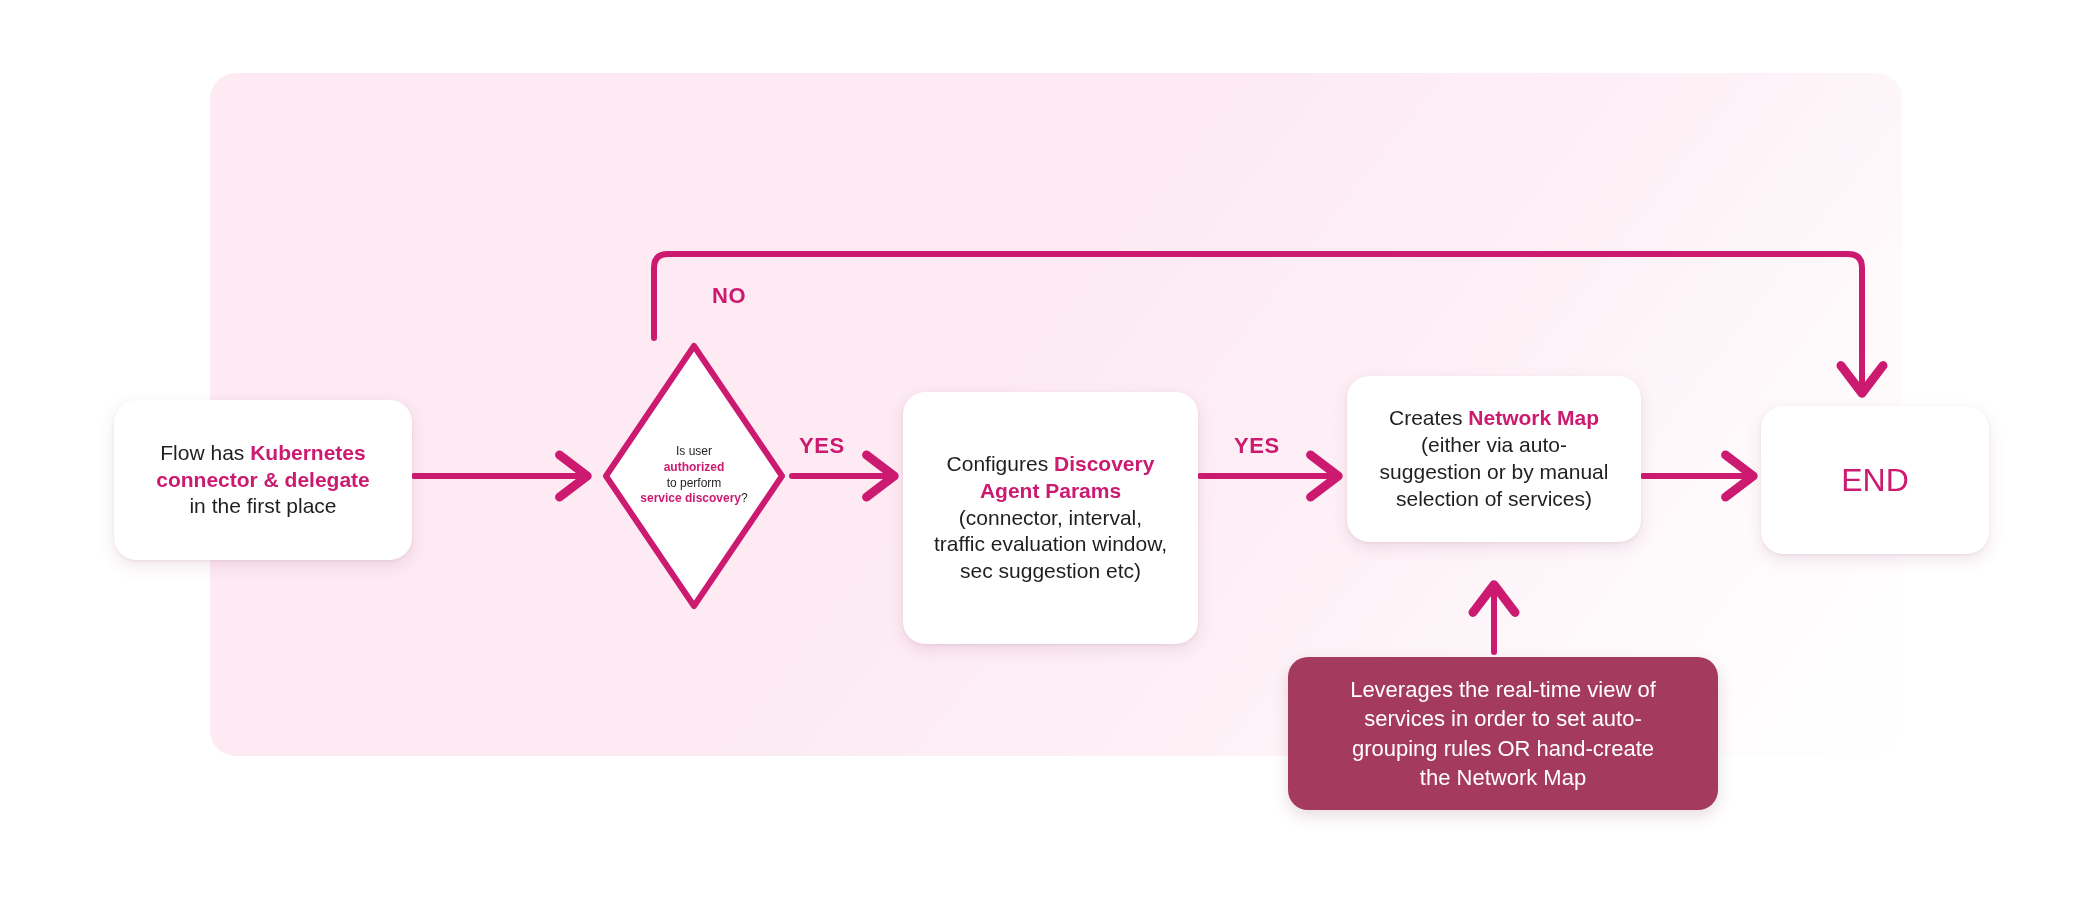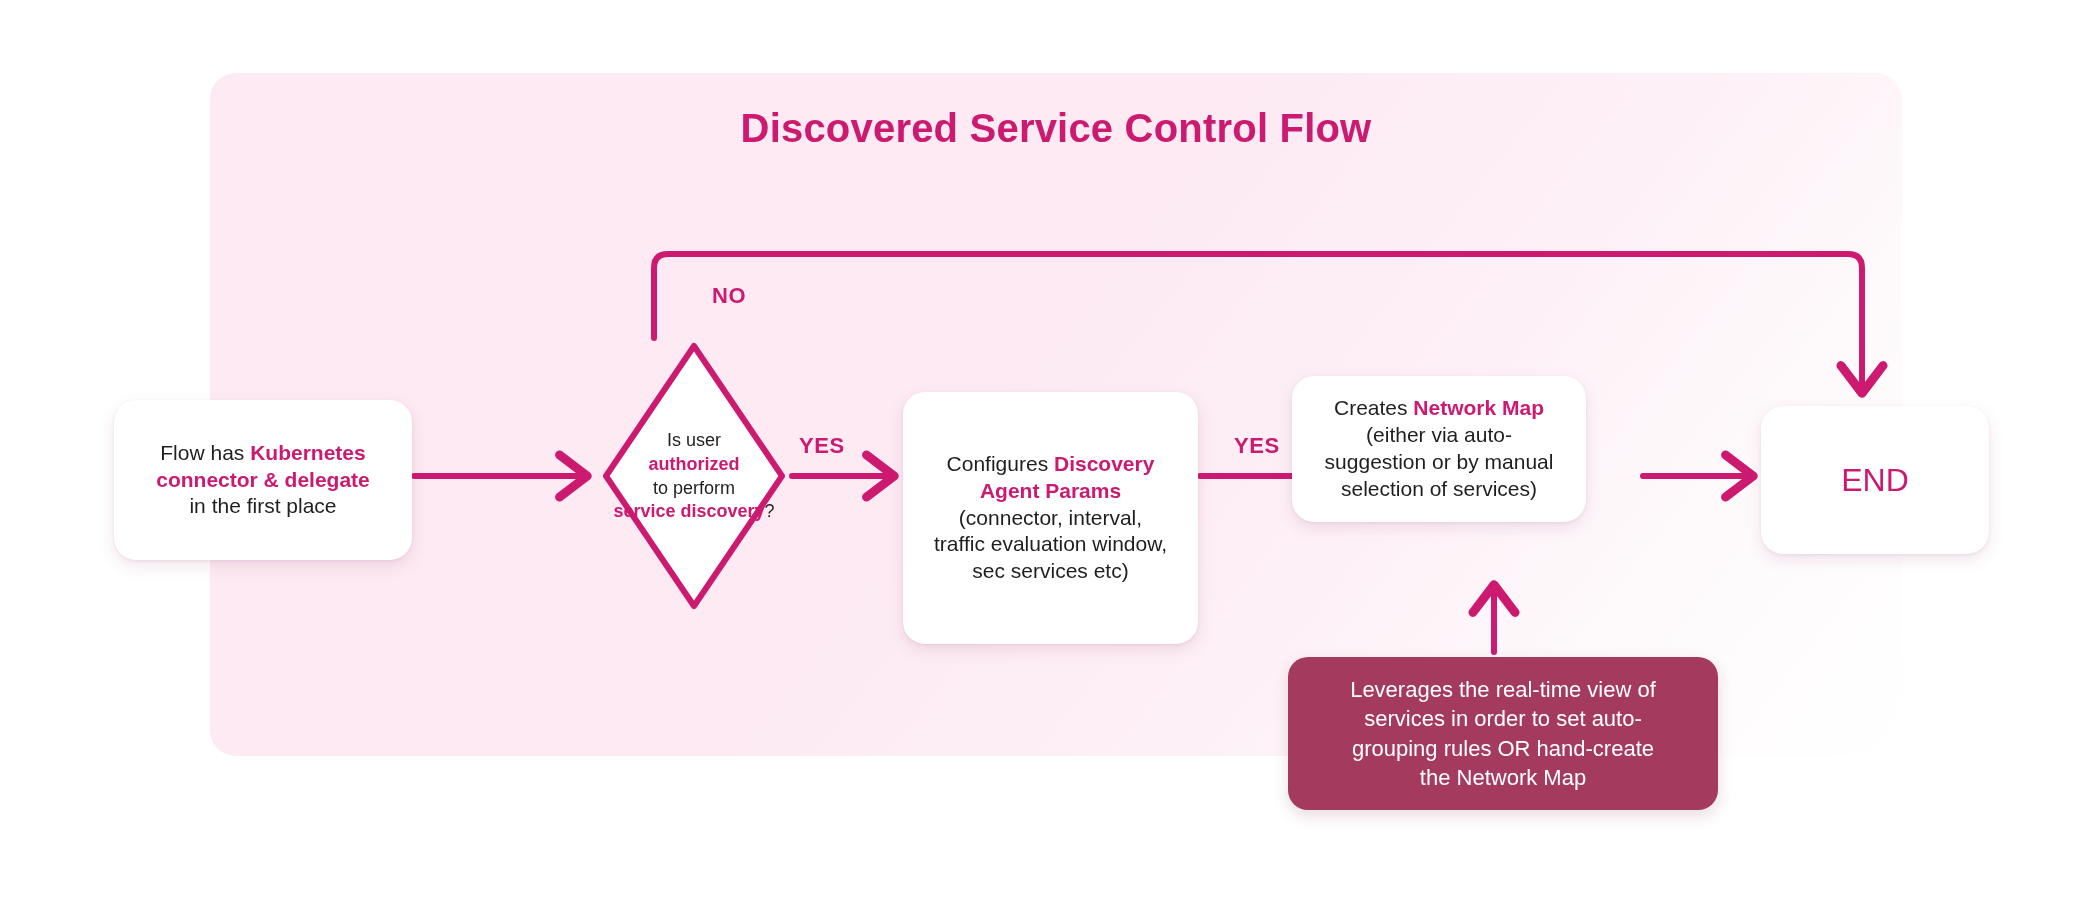--- a/index.html
+++ b/index.html
@@ -37,35 +37,35 @@
     text-align:center;
     color:#1f1f22;
     font-size:21px;line-height:1.28;
     padding:10px 16px;
     box-sizing:border-box;
   }
   .node .hl{color:#cc1a71;font-weight:bold;}
 
   .node-start{left:114px;top:400px;width:298px;height:160px;}
   .node-params{left:903px;top:392px;width:295px;height:252px;}
-  .node-map{left:1292px;top:376px;width:294px;height:146px;}
+  .node-map{left:1347px;top:376px;width:294px;height:166px;}
   .node-end{
     left:1761px;top:406px;width:228px;height:148px;
     color:#cc1a71;font-size:32px;font-weight:normal;
   }
 
   
   .diamond-wrap{
     position:absolute;left:598px;top:338px;width:192px;height:276px;
   }
   .diamond-wrap svg{position:absolute;left:0;top:0;overflow:visible;}
   .diamond-text{
     position:absolute;left:-14px;top:50%;width:220px;
     transform:translateY(-50%);
-    text-align:center;font-size:18px;line-height:1.32;color:#1f1f22;
+    text-align:center;font-size:12px;line-height:1.32;color:#1f1f22;
   }
   .diamond-text .hl{color:#cc1a71;font-weight:bold;}
 
   
   .note{
     position:absolute;left:1288px;top:657px;width:430px;height:153px;
     background:#a53a5f;border-radius:20px;
     box-shadow:0 6px 16px rgba(120,40,70,.16);
     display:flex;align-items:center;justify-content:center;
     text-align:center;color:#ffffff;font-size:22px;line-height:1.32;
@@ -84,21 +84,20 @@
   .lab-yes1{left:799px;top:433px;}
   .lab-yes2{left:1234px;top:433px;}
 </style>
 </head>
 <body>
 
 <div id="stage">
 
   <div class="panel"></div>
 
-  <div class="title">Discovered Service Control Flow</div>
 
   <svg class="wires" viewBox="0 0 2096 903" width="2096" height="903" xmlns="http://www.w3.org/2000/svg">
     <defs>
       <marker id="arrowR" markerWidth="9" markerHeight="9" refX="5.4" refY="4.5" orient="auto" markerUnits="strokeWidth">
         <path d="M1,1 L5.6,4.5 L1,8" fill="none" stroke="#cc1a71" stroke-width="1.5" stroke-linecap="round" stroke-linejoin="round"></path>
       </marker>
       <marker id="arrowD" markerWidth="9" markerHeight="9" refX="5.4" refY="4.5" orient="auto" markerUnits="strokeWidth">
         <path d="M1,1 L5.6,4.5 L1,8" fill="none" stroke="#cc1a71" stroke-width="1.5" stroke-linecap="round" stroke-linejoin="round"></path>
       </marker>
     </defs>
@@ -142,21 +141,21 @@
       <span class="hl">service discovery</span><span>?</span>
     </div>
   </div>
 
   <div class="node node-params">
     <div>
       <span>Configures </span><span class="hl">Discovery</span><br>
       <span class="hl">Agent Params</span><br>
       <span>(connector, interval,</span><br>
       <span>traffic evaluation window,</span><br>
-      <span>sec services etc)</span>
+      <span>sec suggestion etc)</span>
     </div>
   </div>
 
   <div class="node node-map">
     <div>
       <span>Creates </span><span class="hl">Network Map</span><br>
       <span>(either via auto-</span><br>
       <span>suggestion or by manual</span><br>
       <span>selection of services)</span>
     </div>

